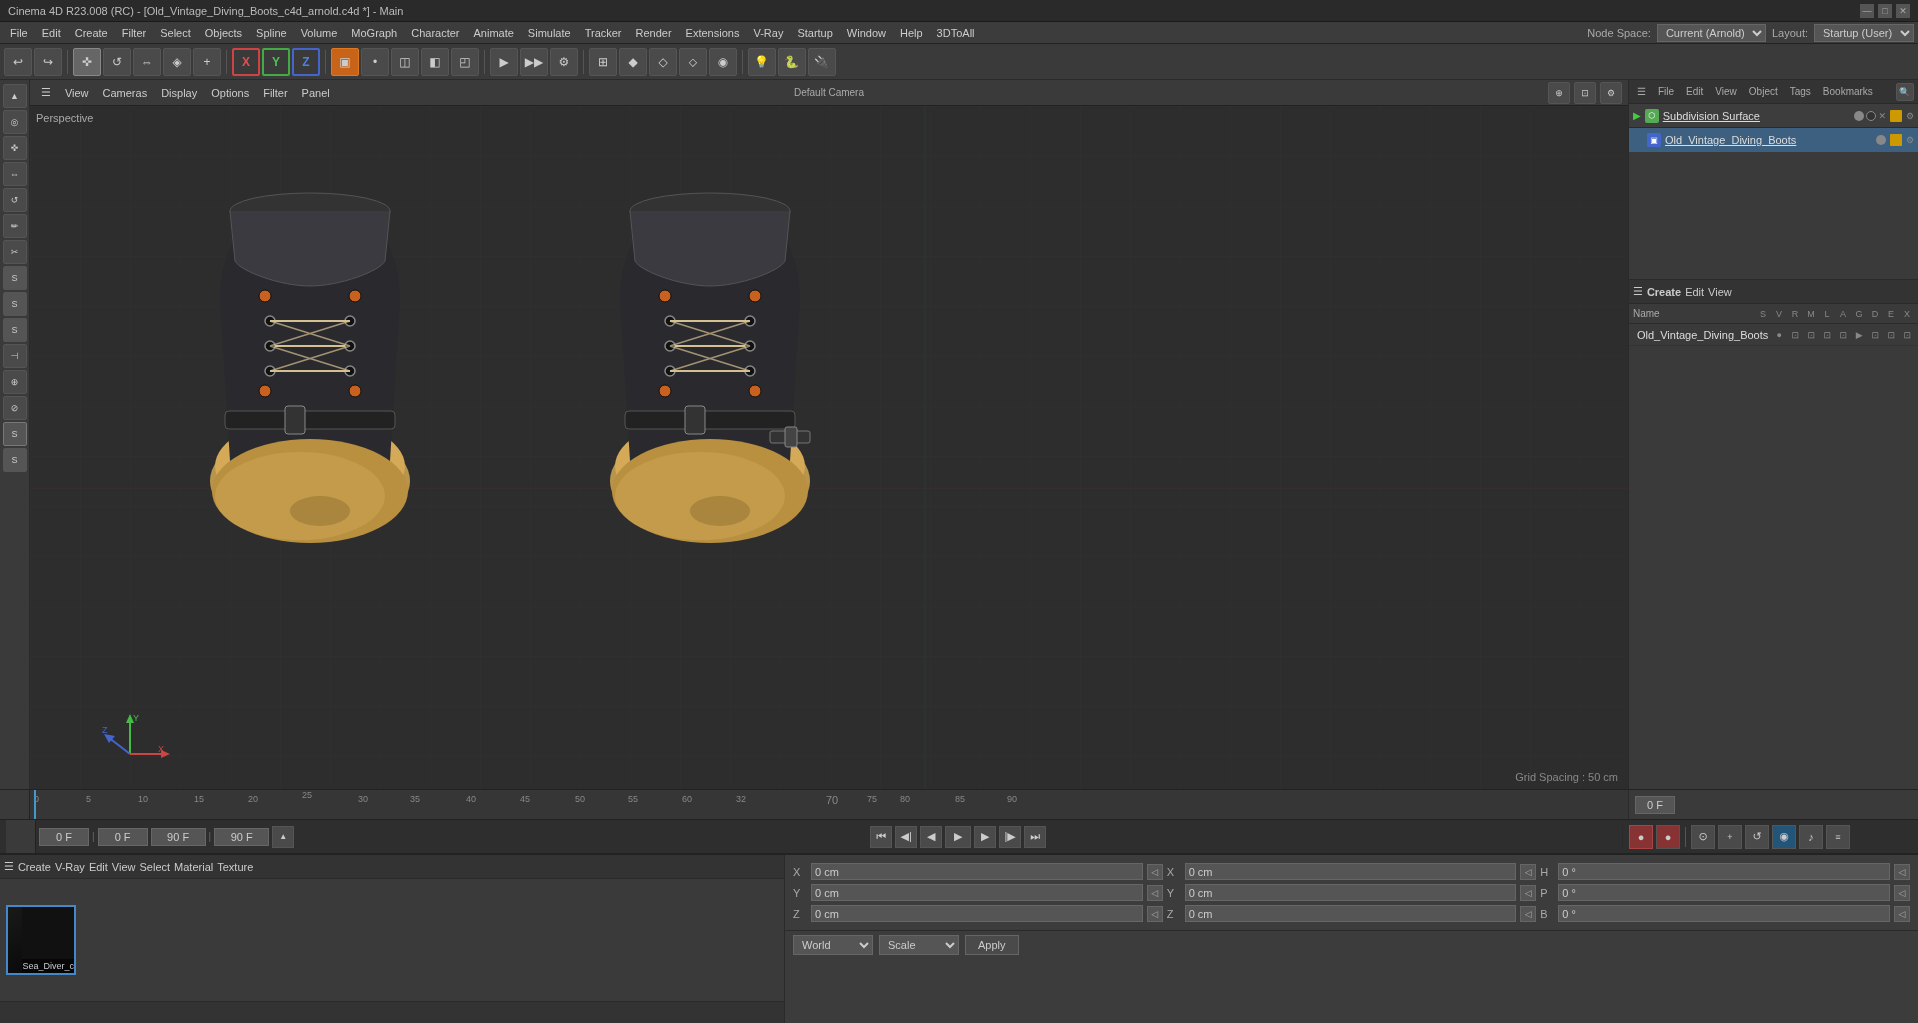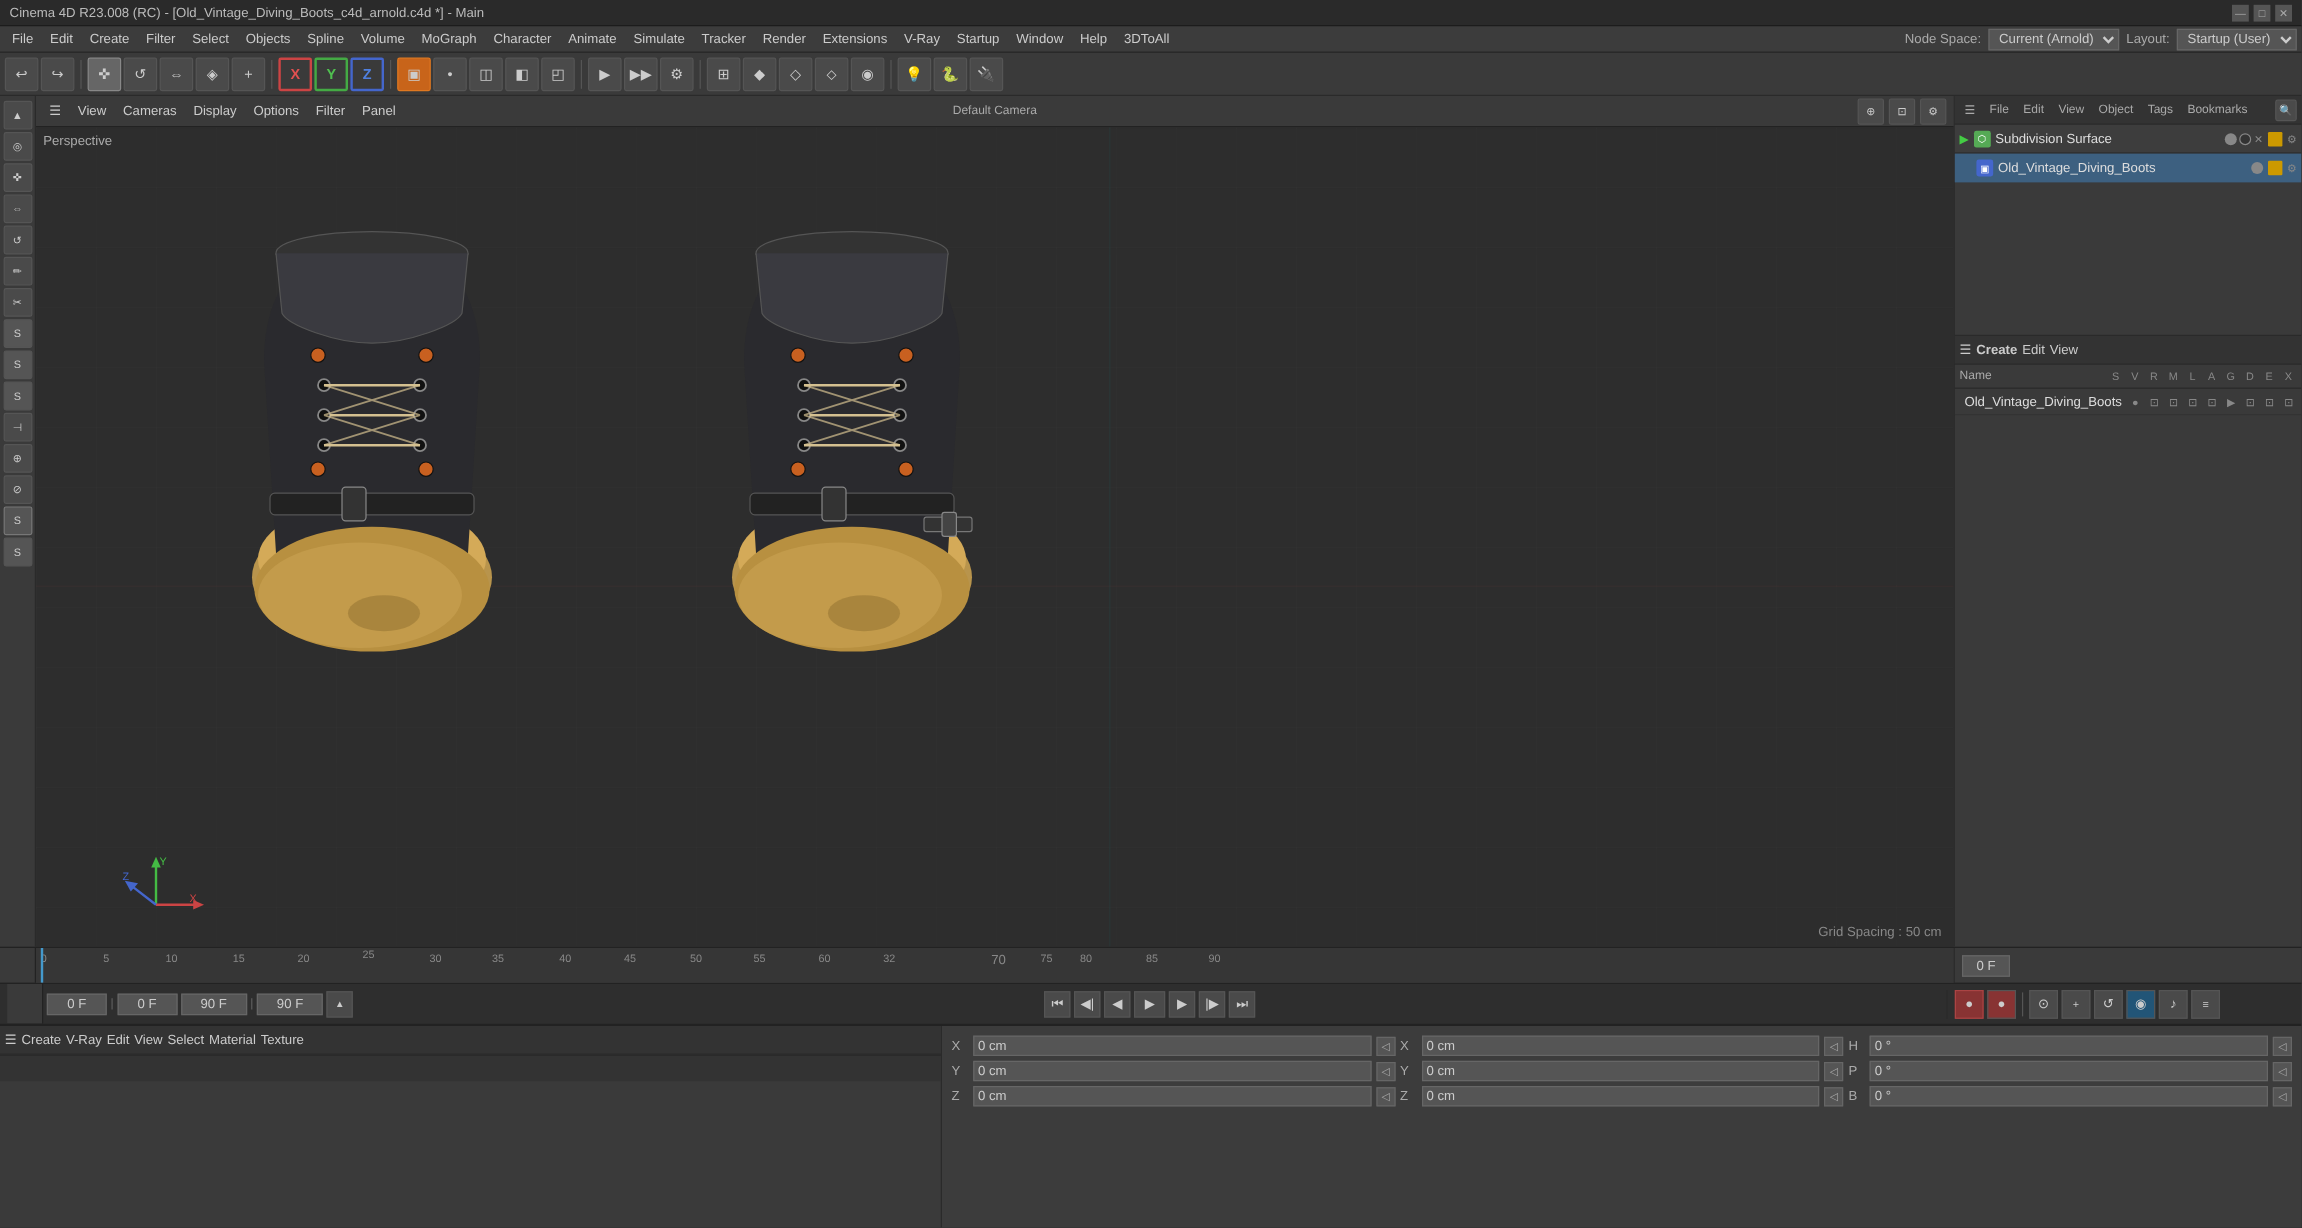--- a/index.html
+++ b/index.html
@@ -222,21 +222,21 @@
       font-size: 10px; color: #aaa; cursor: pointer; padding: 1px 4px;
     }
     .obj-row {
       height: 24px;
       display: flex;
       align-items: center;
       padding: 0 4px;
       gap: 4px;
     }
     .obj-row.selected { background: #3d6080; }
-    .obj-name { font-size: 11px; color: #ddd; flex: 1; }
+    .obj-name { font-size: 11px; color: #ddd; flex: 1; text-decoration: underline; }
     .obj-dots {
       display: flex; gap: 2px;
     }
     .obj-dot {
       width: 10px; height: 10px;
       border-radius: 50%;
       background: #666;
     }
     .obj-dot.grey { background: #888; }
     #playback-bar {
@@ -817,20 +817,26 @@
       <div id="mat-toolbar">
         <span class="p-btn">☰</span>
         <span class="p-btn">Create</span>
         <span class="p-btn">V-Ray</span>
         <span class="p-btn">Edit</span>
         <span class="p-btn">View</span>
         <span class="p-btn">Select</span>
         <span class="p-btn">Material</span>
         <span class="p-btn">Texture</span>
       </div>
+      <div id="mat-area">
+        <div class="mat-item selected">
+          <div style="width:100%;height:100%;background:linear-gradient(145deg,#1a1a1a,#0a0a0a);"></div>
+          <div class="mat-label">Sea_Diver_c</div>
+        </div>
+      </div>
 
       <div style="height:22px;background:#333;border-top:1px solid #2a2a2a;display:flex;align-items:center;padding:0 6px;">
         <span style="font-size:10px;color:#666;"></span>
       </div>
     </div>
 
     <div id="coord-section">
       <div class="coord-section-inner">
 
         <div class="coord-group">
@@ -881,17 +887,26 @@
             <button class="coord-btn" style="font-size:9px;">◁</button>
           </div>
           <div class="coord-field-row">
             <span class="coord-field-label">B</span>
             <input class="coord-field-input" value="0 °" style="">
             <button class="coord-btn" style="font-size:9px;">◁</button>
           </div>
         </div>
       </div>
 
+      <div class="coord-bottom-row">
+        <select class="coord-dropdown">
+          <option>World</option>
+        </select>
+        <select class="coord-dropdown">
+          <option>Scale</option>
+        </select>
+        <button class="apply-btn">Apply</button>
+      </div>
     </div>
 
   </div>
 
 </div>
 
 </body></html>

